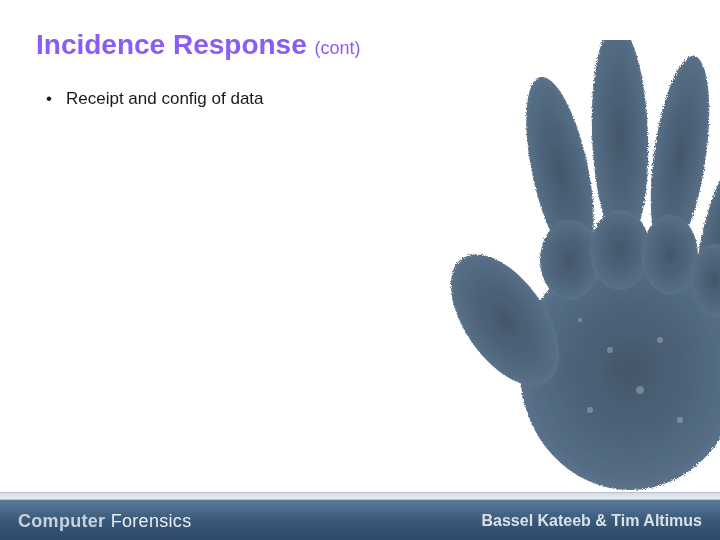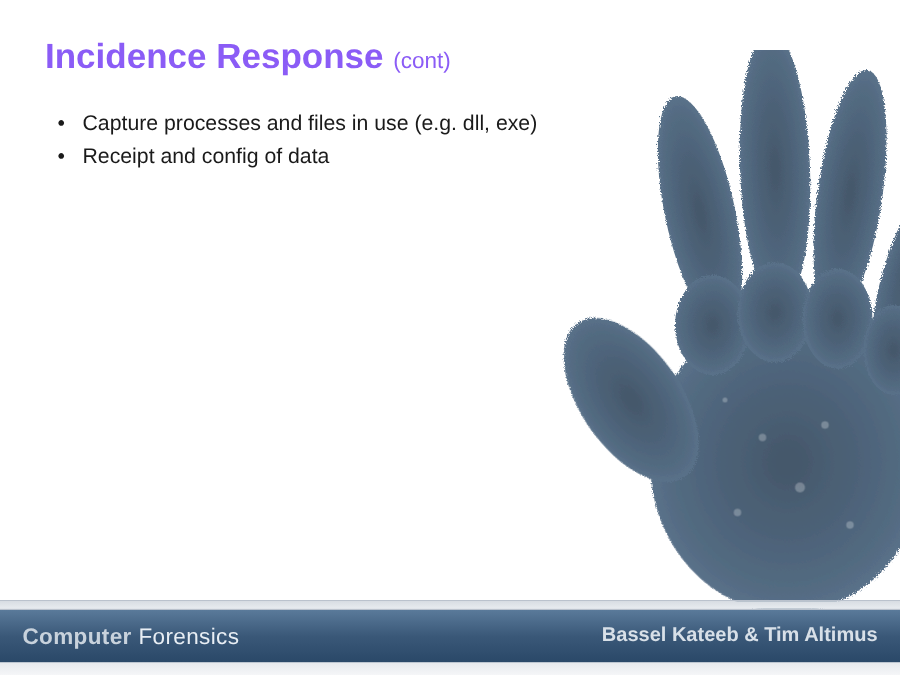--- a/index.html
+++ b/index.html
@@ -56,21 +56,21 @@
     position: absolute;
     left: 0;
     top: 0;
     color: #1a1a1a;
   }
   .footer {
     position: absolute;
     left: 0;
     bottom: 0;
     width: 720px;
-    height: 60px;
+    height: 48px;
     z-index: 3;
   }
   .footer-bar-top {
     height: 8px;
     background: linear-gradient(to bottom, #d8dde3 0%, #e8ecf0 100%);
     border-top: 1px solid #bac2cd;
     border-bottom: 1px solid #bac2cd;
   }
   .footer-bar-main {
     height: 42px;
@@ -147,21 +147,20 @@
         <circle cx="250" cy="380" r="3"></circle>
     </g>
   </svg>
 
   <div class="content">
     <h1 class="title">
       <span>Incidence Response</span>
       <span class="cont">(cont)</span>
     </h1>
     <ul class="bullets">
-      <li>Capture processes and files in use (e.g. dll, exe)</li>
       <li>Receipt and config of data</li>
     </ul>
   </div>
 
   <div class="footer">
     <div class="footer-bar-top"></div>
     <div class="footer-bar-main">
       <div class="footer-left">
         <span>Computer</span>
         <span class="accent">Forensics</span>

